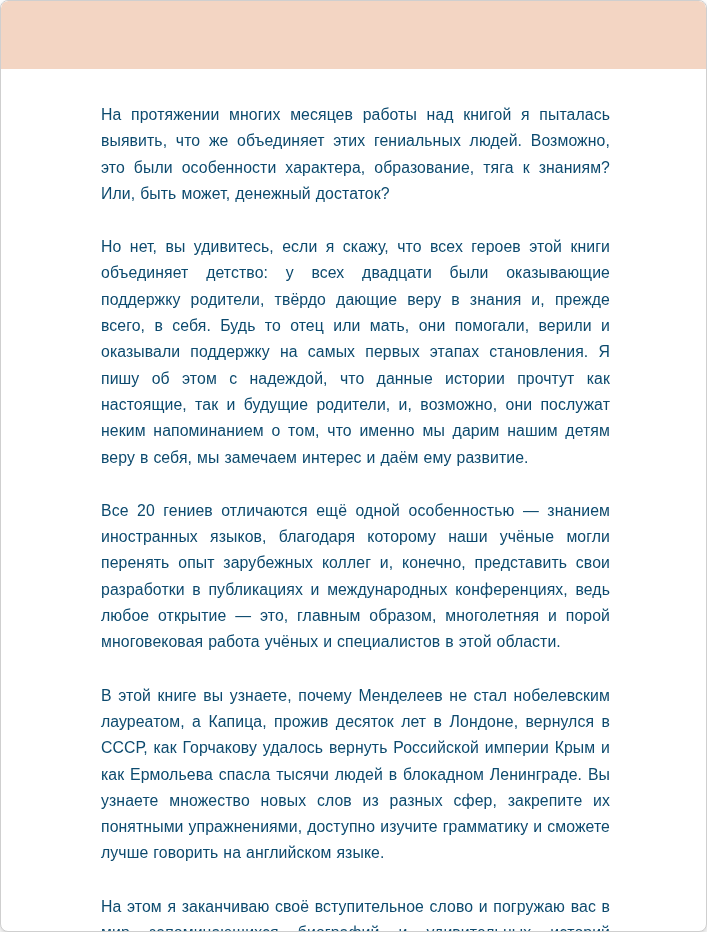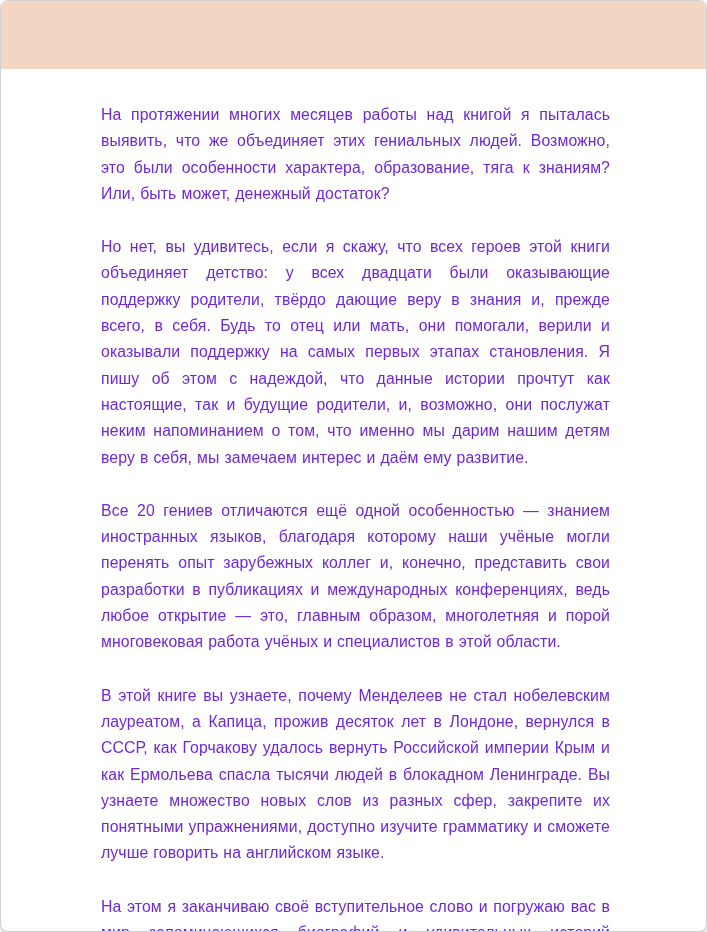--- a/index.html
+++ b/index.html
@@ -28,21 +28,21 @@
     border-radius: 7px 7px 0 0;
   }
 
   .content {
     padding: 33px 96px 0 100px;
   }
 
   .content p {
     font-size: 15.8px;
     line-height: 26.3px;
-    color: #6d28d9;
+    color: #0c4a6e;
     text-align: justify;
     margin-bottom: 27px;
     letter-spacing: 0.1px;
     word-spacing: 0.5px;
   }
 </style>
 </head>
 <body>
 
 <div class="page">

